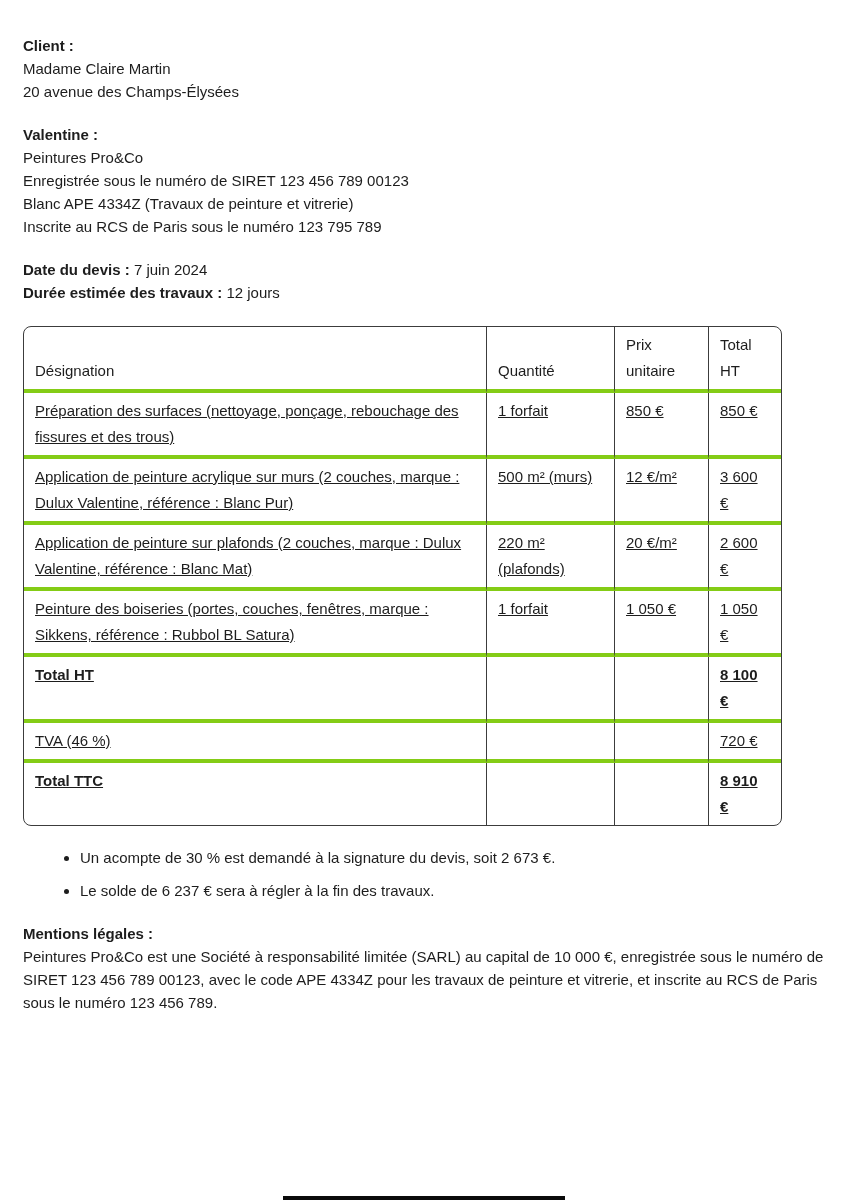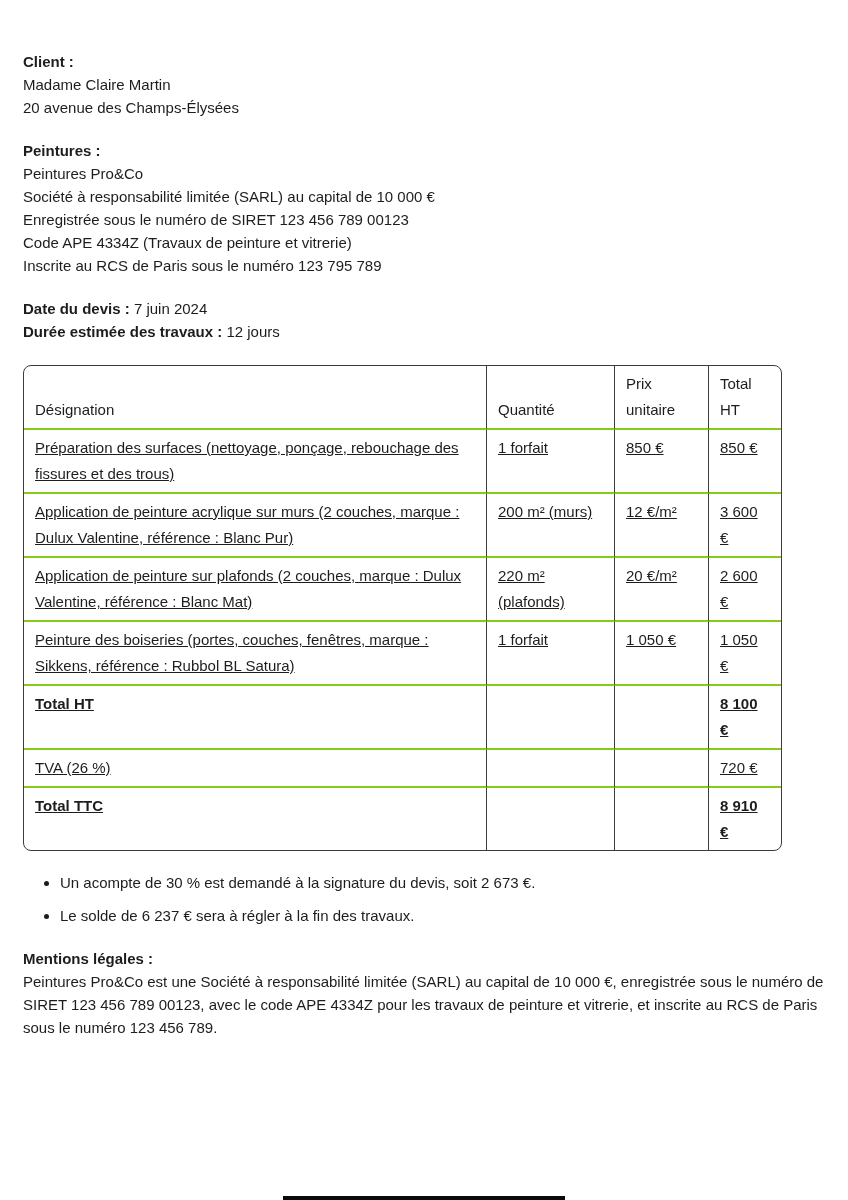--- a/index.html
+++ b/index.html
@@ -3,49 +3,49 @@
 <meta charset="utf-8">
 <style>
   * { margin:0; padding:0; box-sizing:border-box; }
   html, body { background:#ffffff; }
   body {
     width:848px; height:1200px;
     font-family:"Liberation Sans","DejaVu Sans",sans-serif;
     font-size:15px; line-height:23px; color:#1d1d1d;
     position:relative; overflow:hidden;
   }
-  .page { padding:50px 22px 0 23px; }
+  .page { padding:34px 22px 0 23px; }
   .block { margin-bottom:20px; }
   .bold { font-weight:700; }
 
   table.quote {
     width:757px; table-layout:fixed;
     border-collapse:separate; border-spacing:0;
     border:1.5px solid #3c3c3c; border-radius:8px;
     margin:22px 0 20px 0;
   }
   table.quote col.c1 { width:463px; }
   table.quote col.c2 { width:128px; }
   table.quote col.c3 { width:94px; }
   table.quote col.c4 { width:72px; }
   table.quote th, table.quote td {
     border-right:1px solid #3c3c3c;
-    border-bottom:2px solid #84cc16;
+    border-bottom:4px solid #84cc16;
     padding:5px 11px; line-height:26px;
     text-align:left; font-weight:400;
     overflow-wrap:break-word;
   }
   table.quote th { vertical-align:bottom; }
   table.quote td { vertical-align:top;text-decoration:underline; }
   table.quote tr > *:last-child { border-right:none; }
   table.quote tr:last-child td { border-bottom:none; }
   table.quote tr.row-bold td { font-weight:700; }
 
   ul.bullets { margin:13px 0 0 0; padding-left:37px; list-style:disc; }
-  ul.bullets li { margin-bottom:10px; }
+  ul.bullets li { margin-bottom:10px;margin-left:20px; }
 
   .mentions-text { max-width:804px; }
 
   .footer-bar {
     position:absolute; bottom:0; left:50%;
     transform:translateX(-50%);
     width:282px; height:4px; background:#0a0a0a;
   }
 </style>
 </head>
@@ -53,25 +53,24 @@
 
 <div class="page">
 
   <div class="block">
     <p class="bold">Client :</p>
     <p>Madame Claire Martin</p>
     <p>20 avenue des Champs-Élysées</p>
   </div>
 
   <div class="block">
-    <p class="bold">Peintures :</p>
+    <p class="bold">Valentine :</p>
     <p>Peintures Pro&amp;Co</p>
-    <p>Société à responsabilité limitée (SARL) au capital de 10 000 €</p>
     <p>Enregistrée sous le numéro de SIRET 123 456 789 00123</p>
-    <p>Code APE 4334Z (Travaux de peinture et vitrerie)</p>
+    <p>Blanc APE 4334Z (Travaux de peinture et vitrerie)</p>
     <p>Inscrite au RCS de Paris sous le numéro 123 795 789</p>
   </div>
 
   <div class="block">
     <p>
       <span class="bold">Date du devis :</span>
       <span>7 juin 2024</span>
     </p>
     <p>
       <span class="bold">Durée estimée des travaux :</span>
@@ -96,21 +95,21 @@
     </thead>
     <tbody>
       <tr>
         <td>Préparation des surfaces (nettoyage, ponçage, rebouchage des fissures et des trous)</td>
         <td>1 forfait</td>
         <td>850 €</td>
         <td>850 €</td>
       </tr>
       <tr>
         <td>Application de peinture acrylique sur murs (2 couches, marque : Dulux Valentine, référence : Blanc Pur)</td>
-        <td>200 m² (murs)</td>
+        <td>500 m² (murs)</td>
         <td>12 €/m²</td>
         <td>3&nbsp;600 €</td>
       </tr>
       <tr>
         <td>Application de peinture sur plafonds (2 couches, marque : Dulux Valentine, référence : Blanc Mat)</td>
         <td>220 m² (plafonds)</td>
         <td>20 €/m²</td>
         <td>2&nbsp;600 €</td>
       </tr>
       <tr>
@@ -119,21 +118,21 @@
         <td>1&nbsp;050 €</td>
         <td>1&nbsp;050 €</td>
       </tr>
       <tr class="row-bold">
         <td>Total HT</td>
         <td></td>
         <td></td>
         <td>8&nbsp;100 €</td>
       </tr>
       <tr>
-        <td>TVA (26 %)</td>
+        <td>TVA (46 %)</td>
         <td></td>
         <td></td>
         <td>720 €</td>
       </tr>
       <tr class="row-bold">
         <td>Total TTC</td>
         <td></td>
         <td></td>
         <td>8&nbsp;910 €</td>
       </tr>

